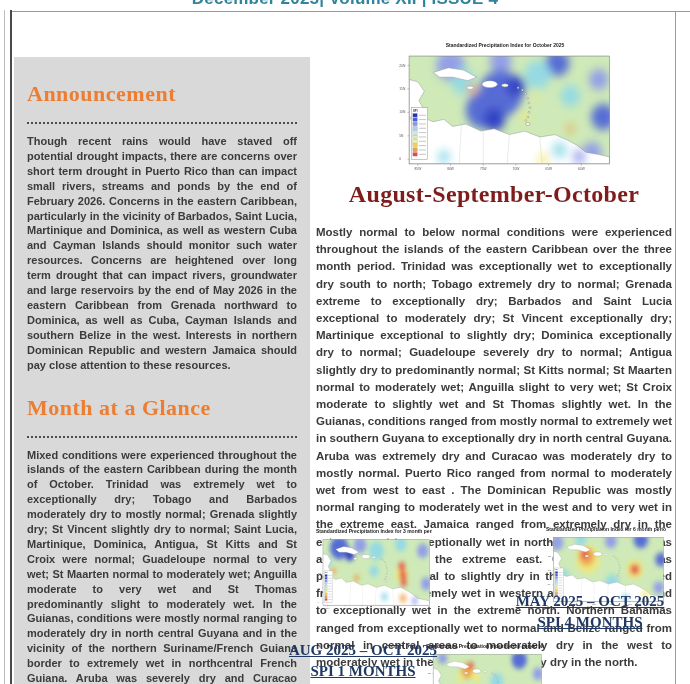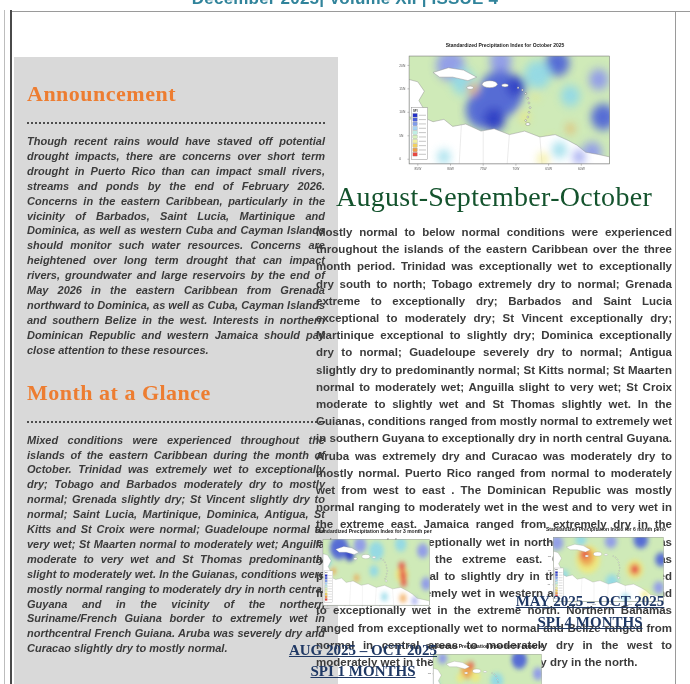--- a/index.html
+++ b/index.html
@@ -13,48 +13,48 @@
     color:#31849B;font-weight:bold;font-size:17px;letter-spacing:.2px;
     font-family:"Liberation Sans",sans-serif;
   }
   .top-rule{position:absolute;top:11px;left:11px;right:0;height:0;border-top:1px solid #9a9a9a;}
   .border-left-light{position:absolute;left:4px;top:10px;bottom:0;width:1px;background:#bdbdbd;}
   .border-left-dark{position:absolute;left:10px;top:10px;bottom:0;width:2px;background:#4a4a4a;}
   .border-right{position:absolute;left:675px;top:11px;bottom:0;width:1px;background:#9a9a9a;}
 
   
   .gray-box{
-    position:absolute;left:14px;top:57px;width:324px;height:627px;
+    position:absolute;left:14px;top:57px;width:296px;height:627px;
     background:#D9D9D9;box-sizing:border-box;padding:0 13px;overflow:hidden;
   }
   .side-head{
     font-family:"Liberation Serif",serif;font-weight:bold;color:#ED7D31;
     font-size:22px;margin:24px 0 0 0;letter-spacing:.5px;
   }
   .dots{border-bottom:2px dotted #4d4d4d;margin:15px 0 0 0;height:0;}
   .side-body{
     font-size:11px;line-height:14.9px;font-weight:bold;color:#3b3b3b;
-    text-align:justify;margin:10px 0 0 0;font-style:italic;
+    text-align:justify;margin:10px 0 0 0;
   }
   .glance-head{margin-top:22px;}
   .map-frame{position:absolute;display:flex;flex-direction:column;}
   .map-title{
     font-size:5px;line-height:7px;text-align:center;color:#222;font-weight:bold;
     white-space:nowrap;overflow:hidden;flex:0 0 auto;
   }
   .map-frame svg{flex:1 1 auto;width:100%;height:100%;}
   .map-top{left:396px;top:42px;width:218px;height:136px;}
   .map-3mo{left:316px;top:528px;width:116px;height:86px;}
   .map-6mo{left:546px;top:526px;width:120px;height:84px;}
   .map-12mo{left:426px;top:643px;width:118px;height:84px;}
 
   .main-heading{
     position:absolute;left:316px;top:181px;width:356px;text-align:center;
-    font-family:"Liberation Serif",serif;font-weight:normal;color:#14532d;
-    font-size:28px;letter-spacing:.3px;
+    font-family:"Liberation Serif",serif;font-weight:bold;color:#7f1d1d;
+    font-size:24px;letter-spacing:.3px;
   }
   .main-body{
     position:absolute;left:316px;top:224px;width:356px;
     font-size:11.5px;line-height:17.2px;font-weight:bold;color:#3b3b3b;
     text-align:justify;
   }
   .map-caption{
     position:absolute;text-align:center;font-family:"Liberation Serif",serif;
     font-weight:bold;color:#1F3864;font-size:15px;line-height:21px;
   }

